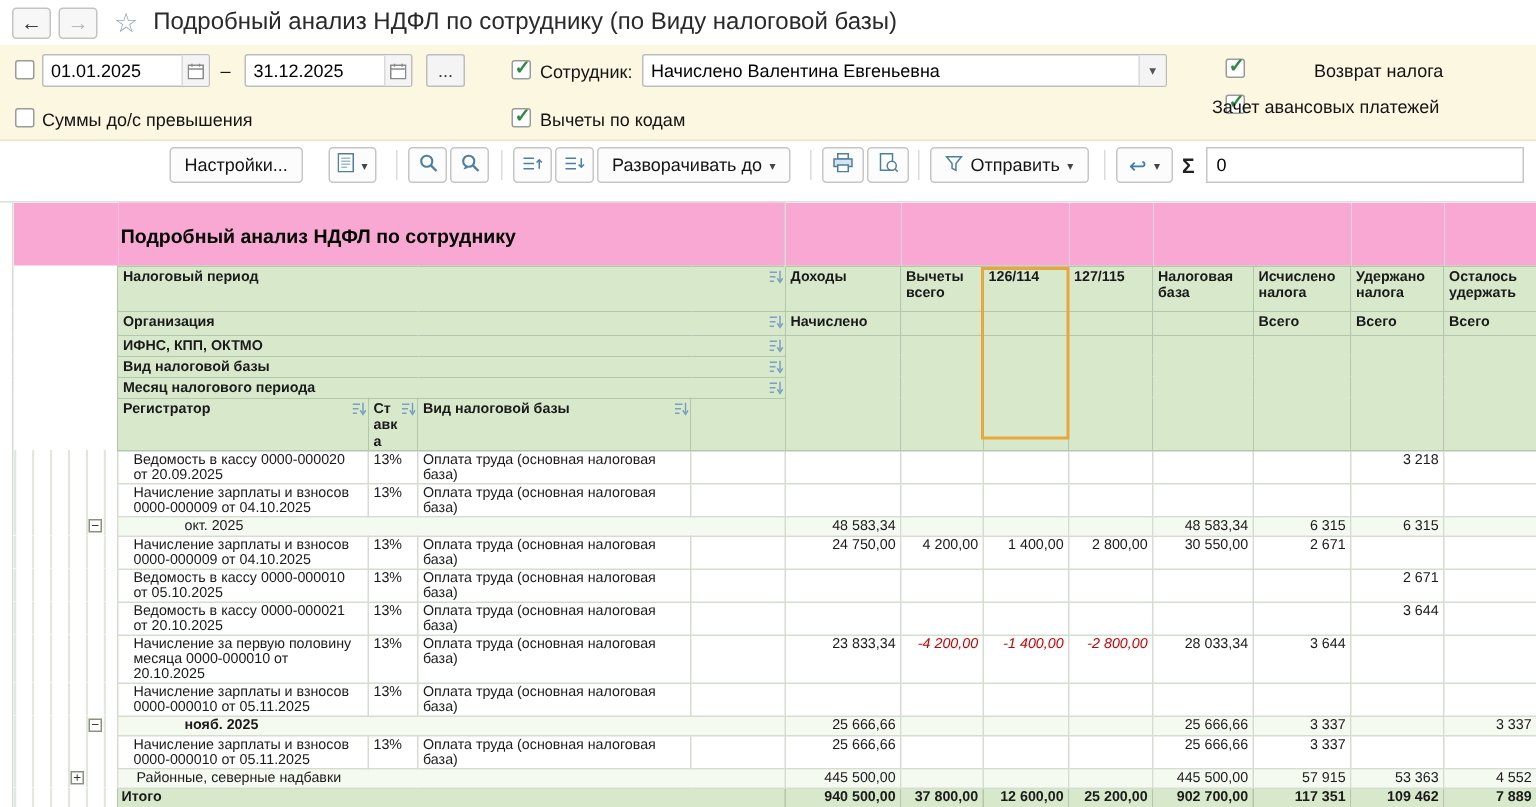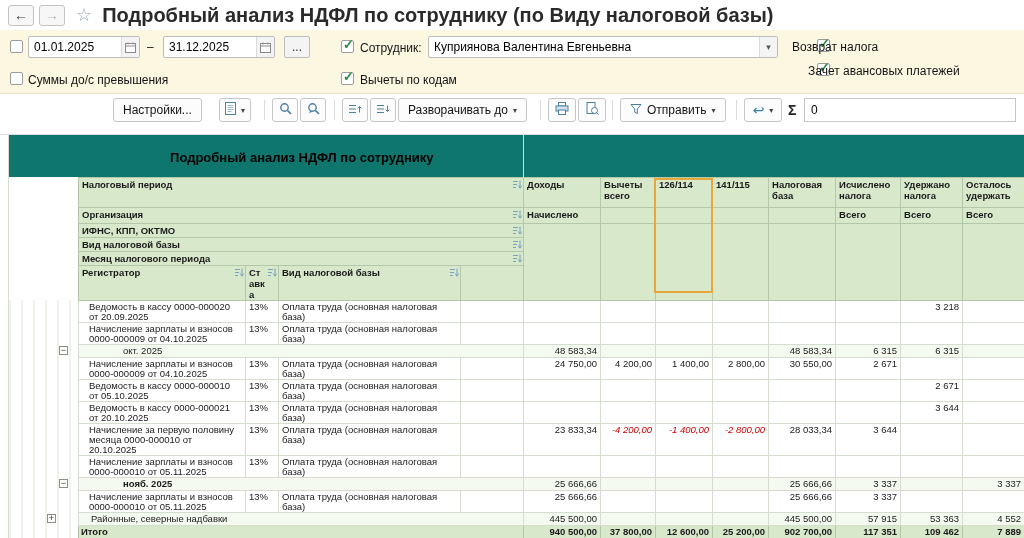--- a/index.html
+++ b/index.html
@@ -5,21 +5,21 @@
   * { margin:0; padding:0; box-sizing:border-box; }
   html,body { width:1024px; height:538px; overflow:hidden; background:#fff;
               font-family:"Liberation Sans", sans-serif; }
 
   
   .topbar { height:30px; display:flex; align-items:center; gap:5px; padding:0 8px; background:#fff; }
   .navbtn { width:26px; height:21px; border:1px solid #c3c3c3; border-radius:3px; background:#f7f7f7;
             display:flex; align-items:center; justify-content:center; font-size:14px; color:#3d3d3d; }
   .navbtn.disabled { color:#b8b8b8; }
   .star { font-size:18px; color:#93a6ba; margin:0 5px 0 6px; }
-  .page-title { font-size:20px; font-weight:bold; color:#2a2a2a; white-space:nowrap; }
+  .page-title { font-size:16px; font-weight:normal; color:#2a2a2a; white-space:nowrap; }
 
   
   .filter-panel { position:relative; height:64px; background:#fcf7e1; border-bottom:1px solid #eae3c9;padding-left:25px; }
   .cb { position:absolute; width:13px; height:13px; border:1px solid #9b9b9b; border-radius:2px; background:#fff; }
   .cb.checked::after { content:"✓"; position:absolute; left:1px; top:-4px; font-size:13px; font-weight:bold; color:#2e8b45; }
   .flabel { position:absolute; font-size:12px; color:#141414; white-space:nowrap; cursor:default; }
   .field { position:absolute; height:22px; border:1px solid #bdbdbd; border-radius:2px; background:#fff;
            display:flex; align-items:center; font-size:12px; color:#000; padding-left:5px; }
   .field .val { white-space:nowrap; overflow:hidden; flex:1; }
   .fieldbtn { width:18px; height:20px; display:flex; align-items:center; justify-content:center;
@@ -39,21 +39,21 @@
   .sigma { position:absolute; top:8px; font-size:14px; font-weight:bold; color:#222; }
   .sum-field { position:absolute; top:4px; height:24px; border:1px solid #c6c6c6; background:#fff; font-size:12px;
                display:flex; align-items:center; padding:0 6px; }
   .undo-glyph { font-size:14px; color:#3a7ca8; line-height:1; }
 
   
   .report-wrap { position:relative; margin-top:8px; border-top:1px solid #dddddd; }
   table.rep { border-collapse:collapse; table-layout:fixed; width:1016px; margin-left:8px;
               font-size:9.5px; color:#1a1a1a; border-left:1px solid #d4ddcf; }
   .rep td { overflow:hidden; vertical-align:top; }
-  td.t { border:none; background:#0f766e;text-align:center; }
+  td.t { border:none; background:#f9a8d4; }
   td.tt { font-weight:bold; font-size:13px; color:#000; padding:15px 0 0 2px; white-space:nowrap; overflow:visible; }
   td.tb { border-left:1px solid #d4ddcf; }
   td.h { background:#d7e8cb; border:1px solid #b2c8a8; font-weight:bold; padding:1px 2px 0 3px; position:relative; }
   td.h .hl { display:block; padding-right:11px; line-height:11px; }
   td.brk .hl { word-break:break-all; }
   .sorticon { position:absolute; right:1px; top:2px; }
   .sorticon svg { display:block; }
   td.c { border:1px solid #d4ddcf; padding:1px 3px 0 3px; line-height:10px; background:#fff; }
   td.num { text-align:right; white-space:nowrap; }
   td.group { background:#f5faf1;margin-left:44px; }
@@ -102,28 +102,28 @@
           <line x1="3" y1="0.5" x2="3" y2="2.5" stroke="#8a8a8a"></line>
           <line x1="8" y1="0.5" x2="8" y2="2.5" stroke="#8a8a8a"></line>
         </svg>
     </span>
   </div>
   <div class="smallbtn" style="left:284px;top:6px;width:26px;">...</div>
 
   <span class="cb checked" style="left:341px;top:10px;"></span>
   <span class="flabel" style="left:360px;top:11px;">Сотрудник:</span>
   <div class="field" style="left:428px;top:6px;width:350px;">
-    <span class="val">Куприянова Валентина Евгеньевна</span>
+    <span class="val">Начислено Валентина Евгеньевна</span>
     <span class="fieldbtn">
       <span class="combo-caret">▾</span>
     </span>
   </div>
 
   <span class="cb checked" style="left:817px;top:9px;"></span>
-  <span class="flabel" style="left:792px;top:10px;">Возврат налога</span>
+  <span class="flabel" style="left:876px;top:10px;">Возврат налога</span>
 
   <span class="cb" style="left:10px;top:42px;"></span>
   <span class="flabel" style="left:28px;top:43px;">Суммы до/с превышения</span>
 
   <span class="cb checked" style="left:341px;top:42px;"></span>
   <span class="flabel" style="left:360px;top:43px;">Вычеты по кодам</span>
 
   <span class="cb checked" style="left:817px;top:33px;"></span>
   <span class="flabel" style="left:808px;top:34px;">Зачет авансовых платежей</span>
 </div>
@@ -271,21 +271,21 @@
           <td class="h">
             <span class="hl">Доходы</span>
           </td>
           <td class="h">
             <span class="hl">Вычеты всего</span>
           </td>
           <td class="h">
             <span class="hl">126/114</span>
           </td>
           <td class="h">
-            <span class="hl">141/115</span>
+            <span class="hl">127/115</span>
           </td>
           <td class="h">
             <span class="hl">Налоговая база</span>
           </td>
           <td class="h">
             <span class="hl">Исчислено налога</span>
           </td>
           <td class="h">
             <span class="hl">Удержано налога</span>
           </td>

